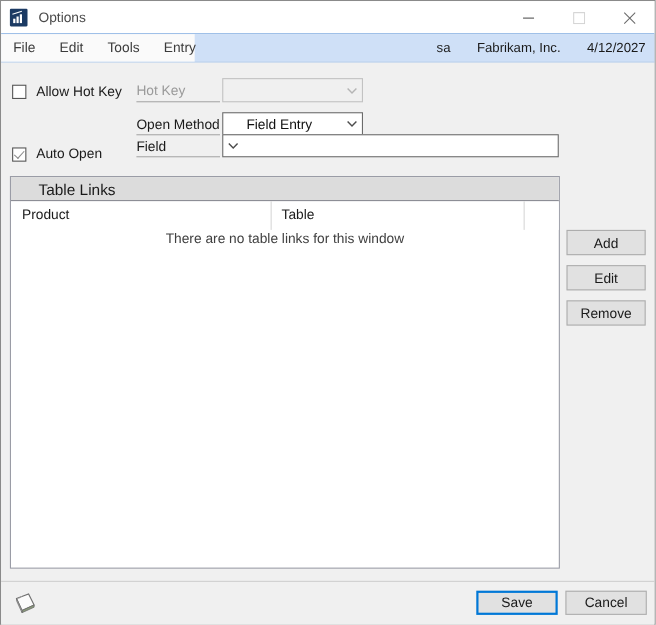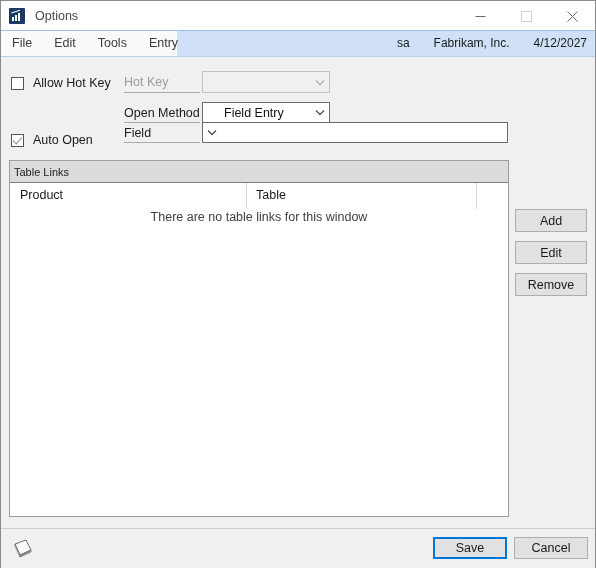--- a/index.html
+++ b/index.html
@@ -225,22 +225,22 @@
   }
   #tl-header {
     height: 22px;
     background: #dcdcdc;
     border-bottom: 1px solid #7a7c85;
     box-sizing: border-box;
     display: flex;
     align-items: center;
   }
   #tl-header-label {
-    padding-left: 4px;
-    font-size: 11px;
+    padding-left: 25px;
+    font-size: 14px;
     color: #1a1a1a;
   }
   #tl-colhead {
     position: relative;
     height: 26px;
     background: #ffffff;
     box-sizing: border-box;
   }
   .colhead {
     position: absolute;

